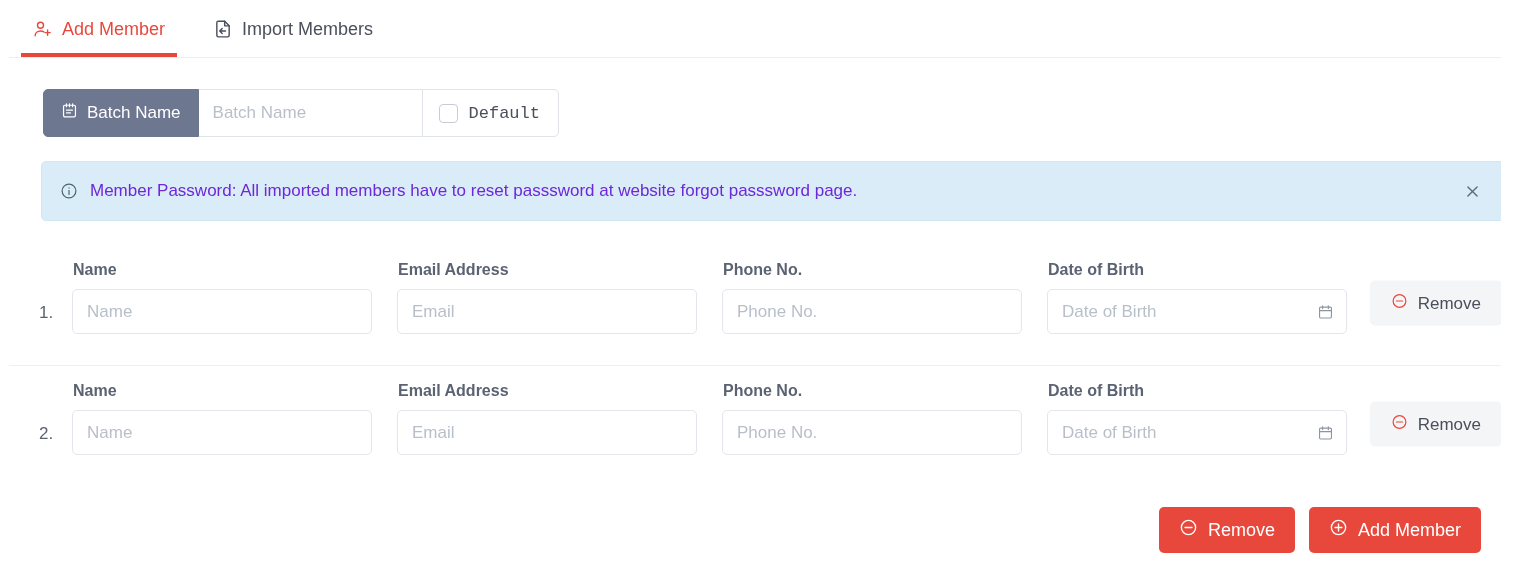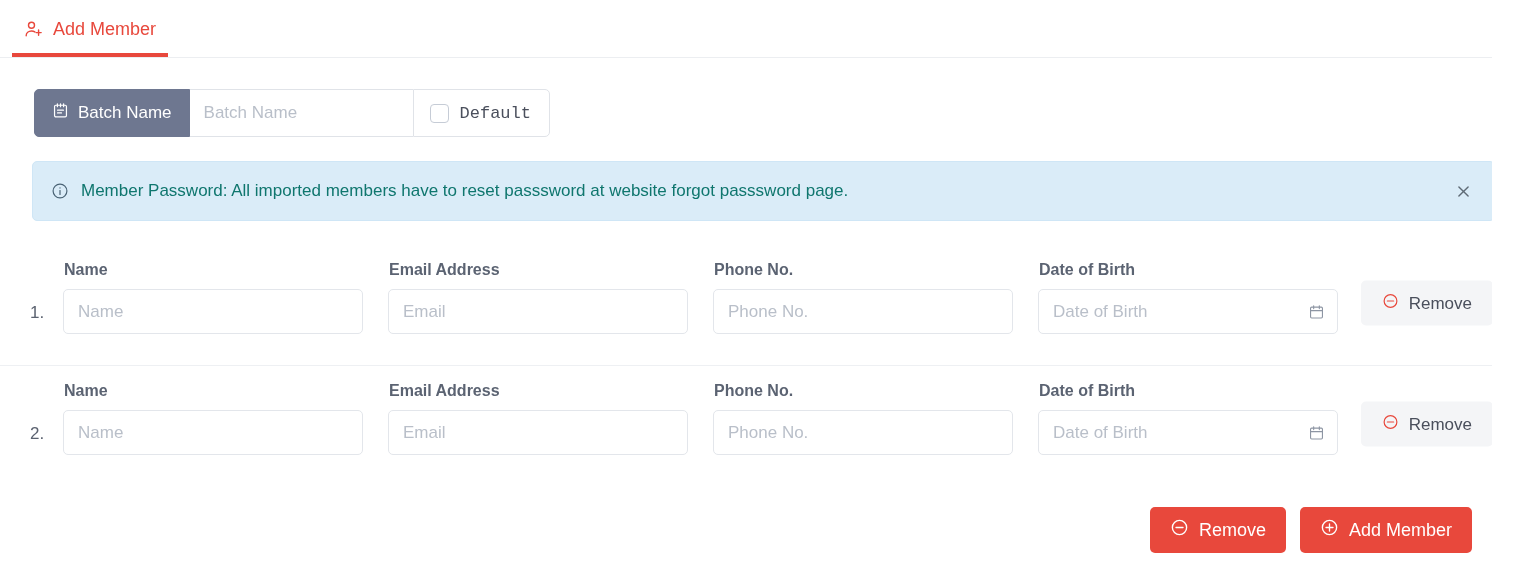--- a/index.html
+++ b/index.html
@@ -3,21 +3,21 @@
 <meta charset="utf-8">
 <style>
   * { box-sizing: border-box; }
   html, body {
     margin: 0; padding: 0;
     width: 1513px; height: 572px;
     background: #ffffff;
     font-family: "Liberation Sans", sans-serif;
     -webkit-font-smoothing: antialiased;
   }
-  .page { position: relative; width: 1492px; height: 572px; overflow: hidden; background:#fff; }
+  .page { position: relative; width: 1492px; height: 572px; overflow: hidden; background:#fff;margin-left:9px; }
 
   
   .tabbar {
     position: absolute; left: 0; top: 0; width: 1513px; height: 58px;
     border-bottom: 1px solid #eceef1;
     display: flex; align-items: flex-start;
   }
   .tab {
     position: relative;
     display: flex; align-items: center; gap: 9px;
@@ -61,21 +61,21 @@
     background: #fff; display: inline-block; flex: none;
   }
 
   
   .alert {
     position: absolute; left: 32px; top: 161px; width: 1463px; height: 60px;
     background: #daecf8; border: 1px solid #cfe6f6; border-radius: 5px;
     display: flex; align-items: center; padding: 0 16px 0 18px;
   }
   .alert-ico { flex: none; margin-right: 12px; display: flex; align-items: center; }
-  .alert-text { flex: 1; font-size: 17px; color: #0f766e; line-height: 1.2; }
+  .alert-text { flex: 1; font-size: 17px; color: #6d28d9; line-height: 1.2; }
   .alert-close {
     flex: none; width: 30px; height: 30px; display: flex; align-items: center; justify-content: center;
     cursor: pointer; color: #5f6b76;
   }
 
   
   .rows { position: absolute; left: 0; top: 245px; width: 1513px; }
   .mrow { position: relative; height: 120px; }
   .mrow + .mrow { border-top: 1px solid #eef0f3; }
   .mrow-index {
@@ -135,20 +135,30 @@
       <span class="ico">
         <svg width="20" height="20" viewBox="0 0 24 24" fill="none" stroke="#e8483c" stroke-width="1.7" stroke-linecap="round" stroke-linejoin="round">
           <circle cx="9" cy="7.5" r="3.6"></circle>
           <path d="M2.6 20.2c0-3.6 2.9-5.9 6.4-5.9 1.5 0 2.9.4 4 1.2"></path>
           <path d="M17.5 13.2v6.2M14.4 16.3h6.2"></path>
         </svg>
       </span>
       <span class="tab-label">Add Member</span>
     </div>
 
+    <div class="tab">
+      <span class="ico">
+        <svg width="20" height="20" viewBox="0 0 24 24" fill="none" stroke="#4a4f5c" stroke-width="1.7" stroke-linecap="round" stroke-linejoin="round">
+          <path d="M14 2.6H6.4A1.8 1.8 0 0 0 4.6 4.4v15.2a1.8 1.8 0 0 0 1.8 1.8h11.2a1.8 1.8 0 0 0 1.8-1.8V8.2z"></path>
+          <path d="M14 2.6v5.6h5.4"></path>
+          <path d="M15 14.4H8.6M11 11.4l-2.9 3 2.9 3"></path>
+        </svg>
+      </span>
+      <span class="tab-label">Import Members</span>
+    </div>
 
 
   </div>
 
   <div class="batch-row">
     <div class="batch-prefix">
       <span class="ico">
         <svg width="17" height="17" viewBox="0 0 24 24" fill="none" stroke="#ffffff" stroke-width="1.7" stroke-linecap="round" stroke-linejoin="round">
           <rect x="3.6" y="4.6" width="16.8" height="16.4" rx="1.8"></rect>
           <path d="M7.6 2.6v4M12 2.6v4M16.4 2.6v4"></path>

